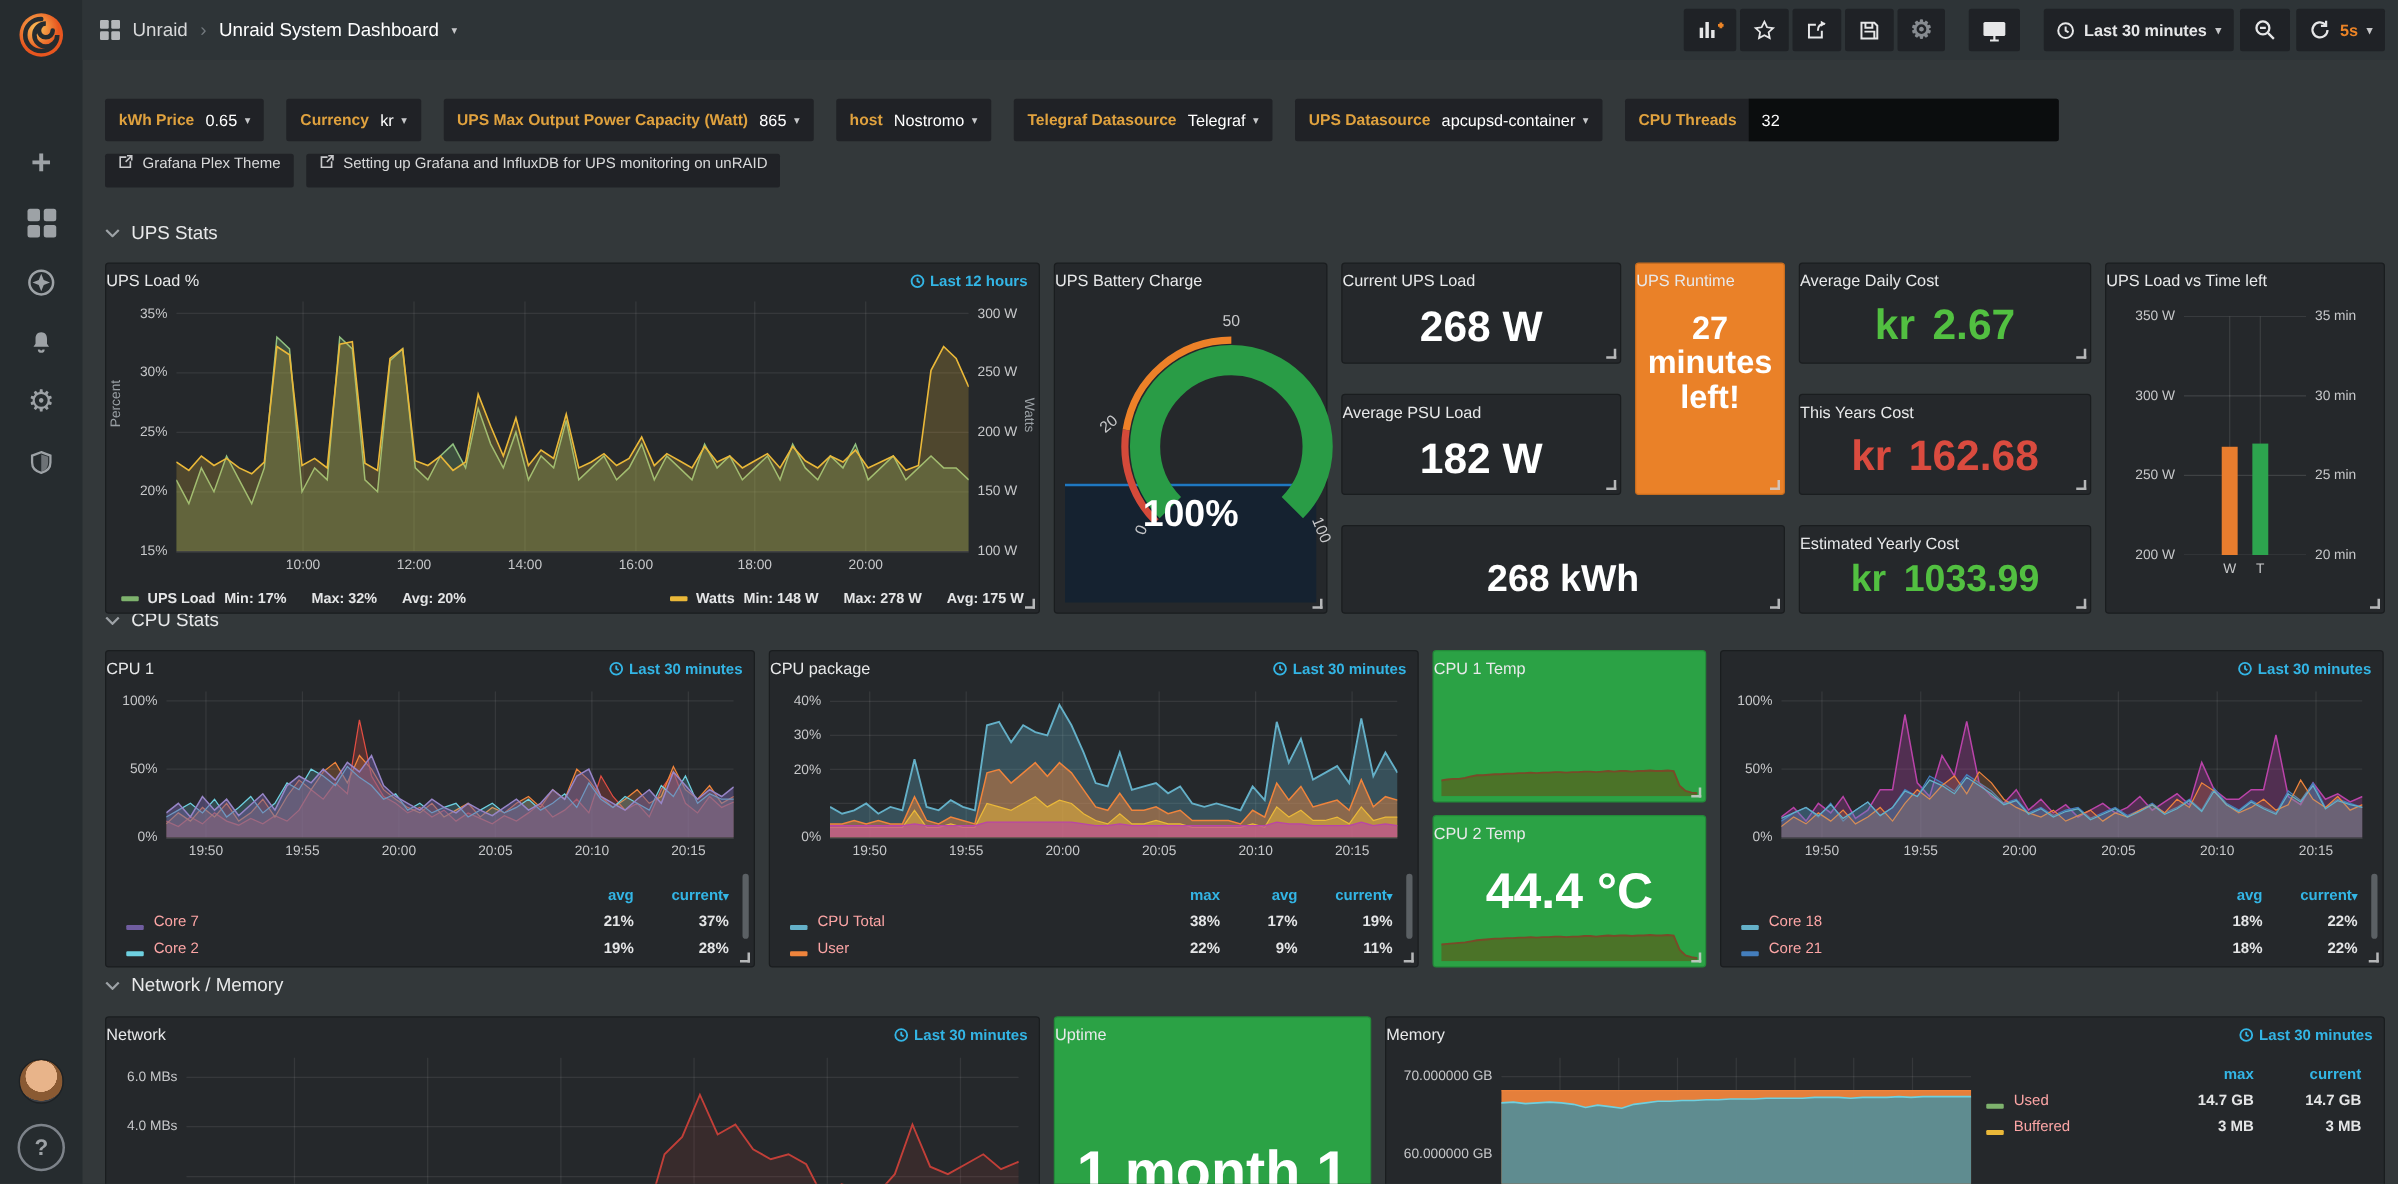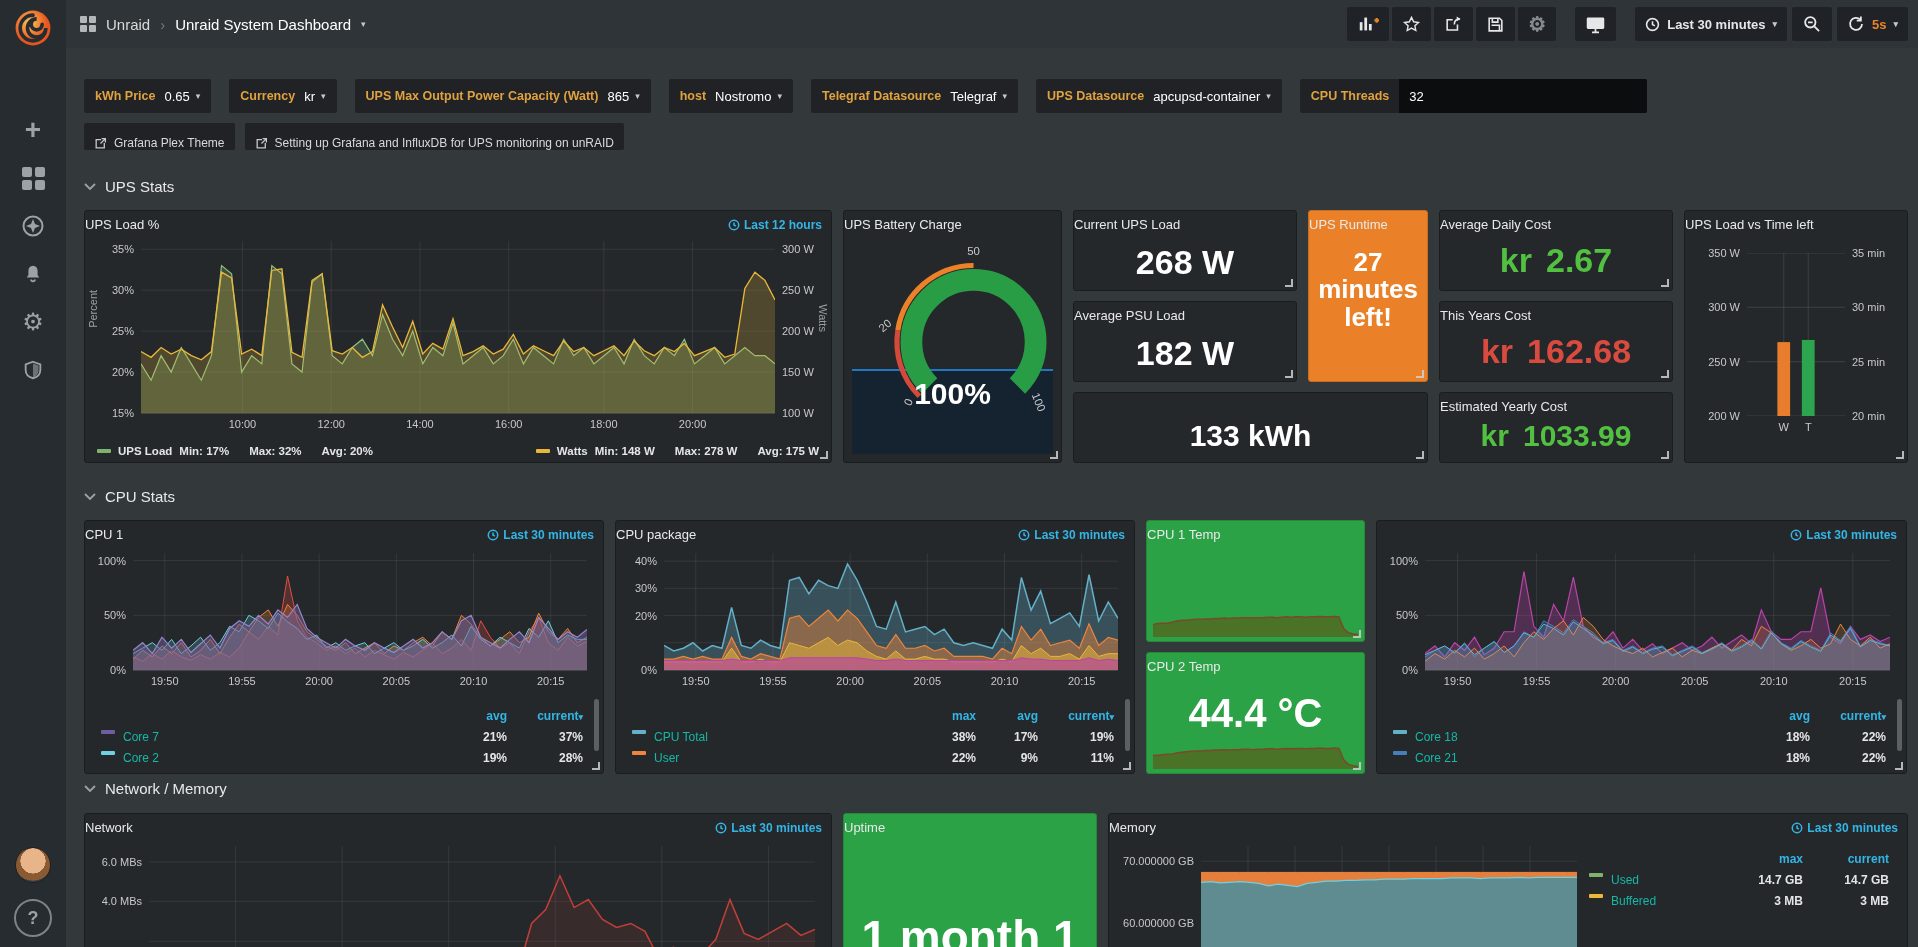--- a/index.html
+++ b/index.html
@@ -36,51 +36,51 @@
 
 .submenu{padding:31px 10px 0 18px}
 .var-row{display:flex;gap:18px;flex-wrap:wrap;align-items:center}
 .var-box{background:#202226;height:34px;display:flex;align-items:center;gap:9px;padding:0 11px;border-radius:2px;cursor:pointer}
 .var-label{color:#e0a23e;font-weight:700;font-size:12.5px}
 .var-value{color:#fff;font-size:13px;display:flex;align-items:center;gap:6px}
 .var-input{background:#0b0d0e;height:34px;width:248px;border:none;color:#fff;font-size:13px;padding:0 10px;font-family:"Liberation Sans",sans-serif;border-radius:0 2px 2px 0}
 .var-box.inputbox{padding-right:0;gap:0}
 .var-box.inputbox .var-label{margin-right:10px}
 .links-row{display:flex;gap:10px;margin-top:10px}
-.link-box{background:#202226;height:27px;display:flex;align-items:flex-end;gap:7px;padding:0 10px;border-radius:2px;font-size:12px;color:#d8d9da;cursor:pointer}
+.link-box{background:#202226;height:27px;display:flex;align-items:flex-start;gap:7px;padding:0 10px;border-radius:2px;font-size:12px;color:#d8d9da;cursor:pointer}
 .link-box svg{color:#c7c8ca}
 
 .dash{padding:0 0 0 18px;flex:1}
 .sec-head{display:flex;align-items:center;gap:9px;height:22px;margin:25px 0 13px;color:#e8e9ea;font-size:15px;cursor:pointer;font-weight:400}
 .sec-head.m22{margin-top:22px}
 .sec-head.m21{margin-top:3px;margin-bottom:14px}
 .sec-head svg{color:#9da2a6}
 .row{display:grid;gap:11px}
 .row1{grid-template-columns:748px 219px 600px 224px;height:253px}
-.statgrid{display:grid;grid-template-columns:224px 120px 234px;grid-template-rows:81px 81px 71px;gap:10px 11px}
+.statgrid{display:grid;grid-template-columns:224px 120px 234px;grid-template-rows:81px 81px 71px;gap:24px 11px}
 .row2{grid-template-columns:520px 520px 219px 531px;height:254px;margin-top:0}
 .tempcol{display:flex;flex-direction:column;gap:10px}
 .row3{grid-template-columns:748px 254px 800px;height:240px}
 .panel{background:#25282b;border:1px solid #1a1d1f;border-radius:3px;position:relative}
 .panel::after{content:"";position:absolute;right:3px;bottom:3px;width:6px;height:6px;border-right:2px solid #cfd0d1;border-bottom:2px solid #cfd0d1;opacity:.85}
 .ptitle{text-align:left;padding-top:6px;font-weight:400;font-size:13px;color:#e8e9ea;cursor:pointer;white-space:nowrap;overflow:hidden}
 .tlink{position:absolute;top:7px;right:9px;color:#33b5e5;font-size:12px;font-weight:700;display:flex;align-items:center;gap:4px;cursor:pointer}
 .plot{position:absolute;border-bottom:1px solid rgba(255,255,255,.14)}
 .plot svg{position:absolute;inset:0;width:100%;height:100%}
 .ytick{position:absolute;right:calc(100% + 7px);transform:translateY(-50%);font-size:11px;color:#c7c8ca;white-space:nowrap}
 .ytick.rt{right:auto;left:calc(100% + 7px)}
 .xtick{position:absolute;top:calc(100% + 5px);transform:translateX(-50%);font-size:11px;color:#c7c8ca;white-space:nowrap}
 .axlabel{position:absolute;font-size:11px;color:#9aa0a5;white-space:nowrap}
 .legend-line{position:absolute;left:12px;right:12px;bottom:5px;display:flex;justify-content:space-between;font-size:11.5px;font-weight:700;color:#e4e5e6}
 .litem{display:flex;align-items:center;gap:7px}
 .litem .stats{display:flex;gap:20px}
 .swatch{width:14px;height:4px;border-radius:1px;display:inline-block}
 .legend-grid{position:absolute;font-size:12px;display:grid;align-items:center;row-gap:7px}
 .lh{color:#33b5e5;font-weight:700;text-align:right;cursor:pointer}
-.lname{display:flex;align-items:flex-start;gap:8px;color:#14b8a6;cursor:pointer}
+.lname{display:flex;align-items:flex-end;gap:8px;color:#fca5a5;cursor:pointer}
 .lval{text-align:right;font-weight:700;color:#e4e5e6}
 .scroll-thumb{position:absolute;width:5px;border-radius:3px;background:#5b6064}
 .bigval{position:absolute;left:0;right:0;text-align:center;font-weight:700;color:#fff;white-space:nowrap}
 .kr{display:inline-flex;gap:14px}
 .panel.orange{background:#ea8128;border-color:#c96d1e}
 .panel.green{background:#2ba245;border-color:#238a39}
 .gauge-dark{position:absolute;left:8px;right:8px;top:63%;bottom:8px;background:#152230;border-top:2px solid #1f78c1}
 .gauge-svg{position:absolute;left:12%;right:12%;top:16%;height:66%}
 .ck{flex-shrink:0}
 </style>
@@ -404,21 +404,21 @@
             <div class="bigval" style="top:32px;font-size:34px">182 W</div>
           </div>
           <div class="panel" style="grid-column:3;grid-row:2">
             <div class="ptitle">This Years Cost</div>
             <div class="bigval kr" style="top:30px;font-size:34px;color:#DA4B3F;justify-content:center">
               <span>kr</span>
                 <span>162.68</span>
             </div>
           </div>
           <div class="panel" style="grid-column:1/3;grid-row:3">
-            <div class="bigval" style="top:26px;font-size:30px">133 kWh</div>
+            <div class="bigval" style="top:26px;font-size:30px">268 kWh</div>
           </div>
           <div class="panel" style="grid-column:3;grid-row:3">
             <div class="ptitle">Estimated Yearly Cost</div>
             <div class="bigval kr" style="top:26px;font-size:30px;color:#52C041;justify-content:center">
               <span>kr</span>
                 <span>1033.99</span>
             </div>
           </div>
         </div>
 

